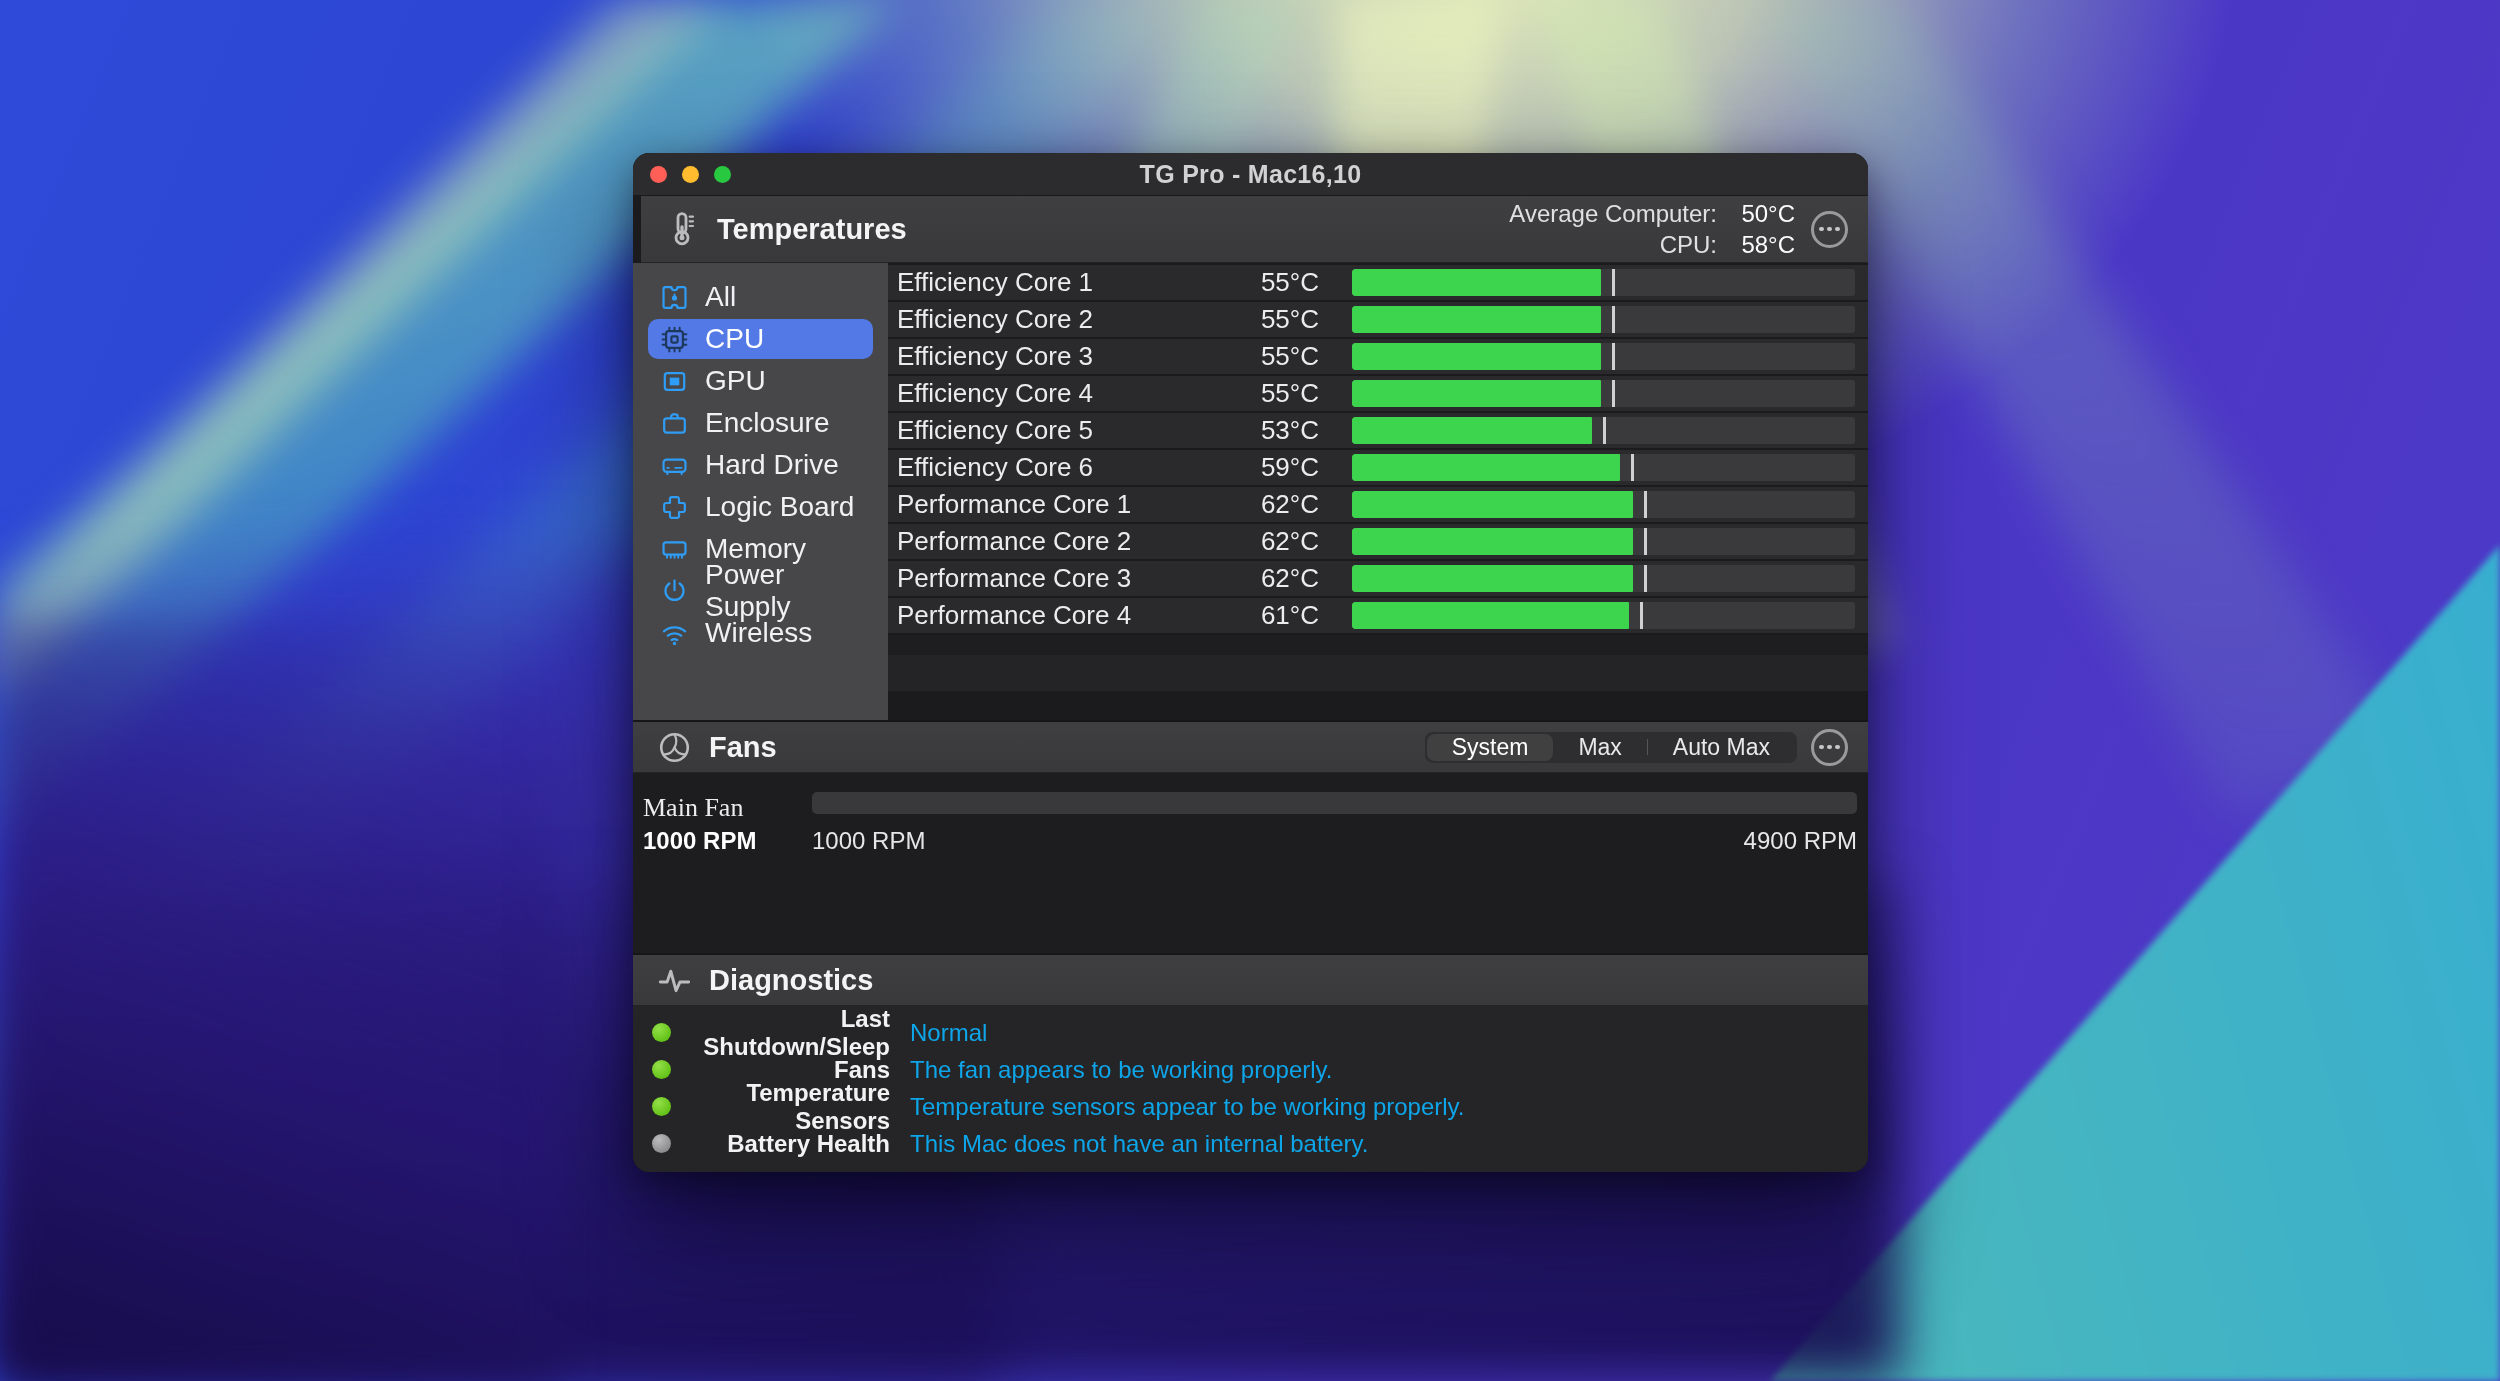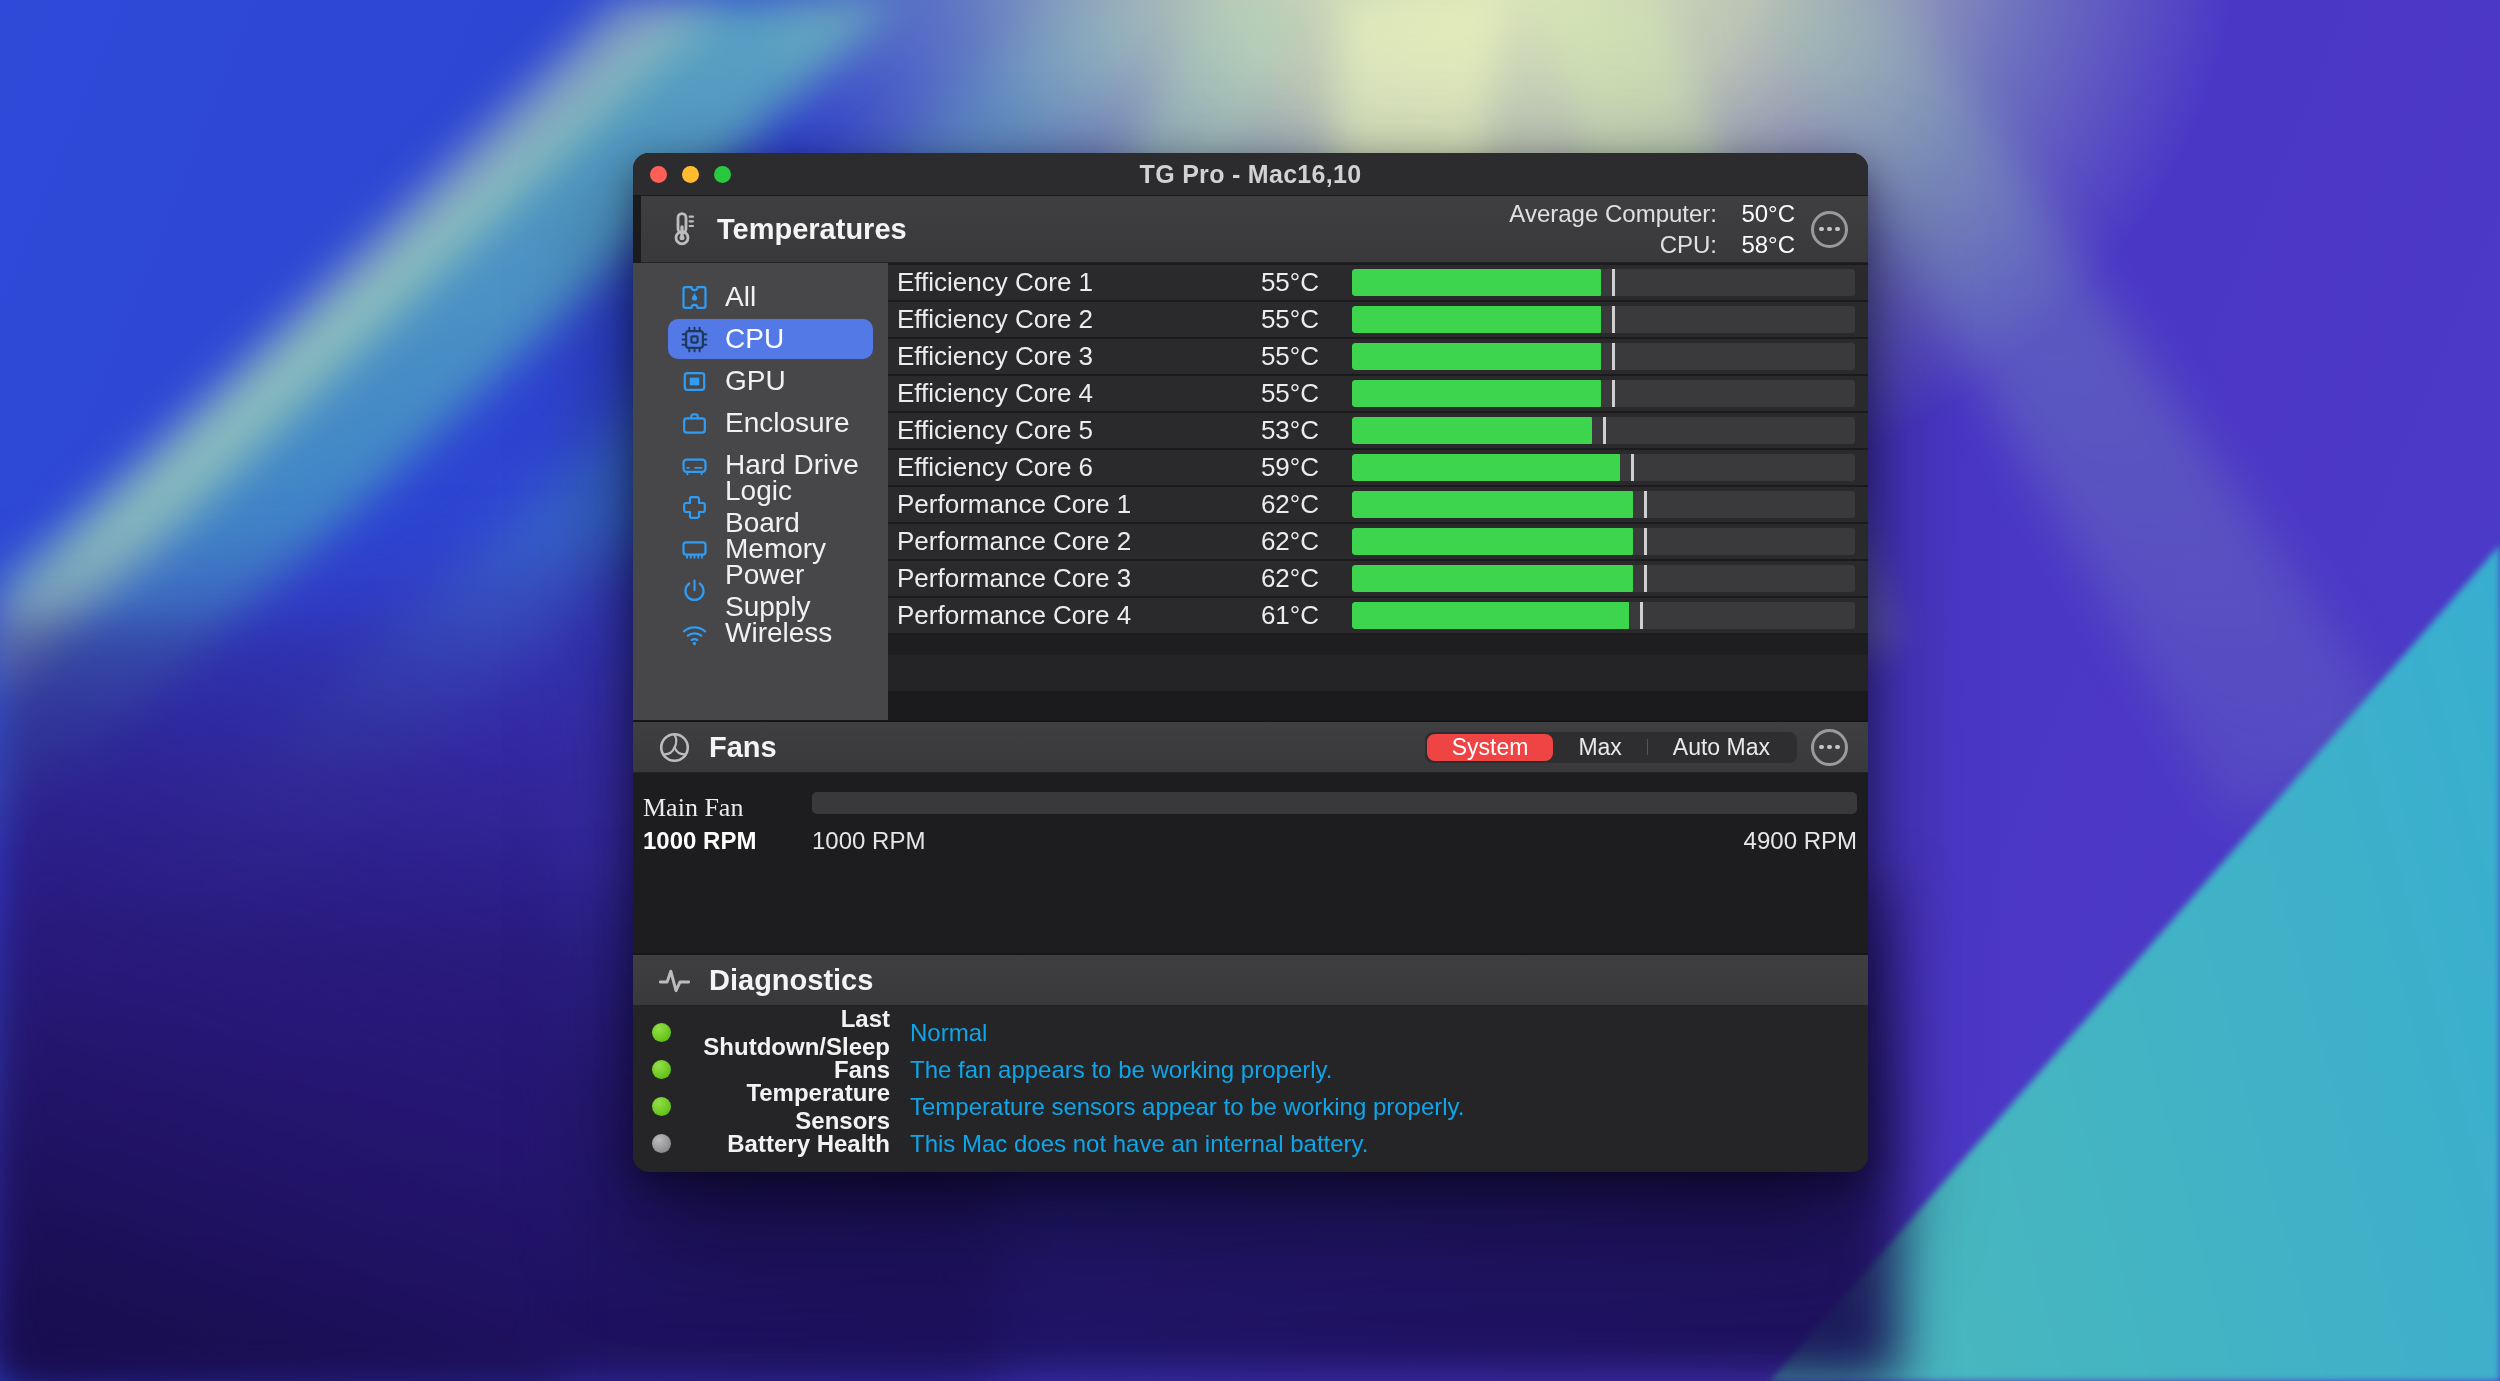--- a/index.html
+++ b/index.html
@@ -57,21 +57,21 @@
   .temps-summary { margin-left:auto; display:flex; align-items:center; gap:16px; }
   .sum-grid { display:grid; grid-template-columns:auto 68px; column-gap:10px; row-gap:3px;
               font-size:24px; line-height:28px; color:#e0e0e2; text-align:right; }
   .sum-grid .val { color:#fbfbfc; }
   .ellipsis-btn { width:37px; height:37px; border-radius:50%; border:3px solid #9a9a9c;
                   display:flex; align-items:center; justify-content:center; gap:3.5px; flex:0 0 auto; }
   .ellipsis-btn i { width:4.5px; height:4.5px; border-radius:50%; background:#c6c6c8; display:block; }
 
   
   .main { display:flex; height:457px; flex:0 0 auto; background:#1b1b1d; }
-  .sidebar { width:255px; flex:0 0 auto; background:#47474a; padding-top:12px;padding-left:20px; }
+  .sidebar { width:255px; flex:0 0 auto; background:#47474a; padding-top:12px; }
   .side-item { height:40px; margin:2px 15px; border-radius:10px; display:flex; align-items:center;
                padding:0 11px; gap:15px; font-size:28px; color:#f1f1f3; }
   .side-item.selected { background:#5279e5; color:#ffffff; }
   .side-icon { width:31px; height:31px; color:#2f9df5; display:flex; flex:0 0 auto; }
   .side-icon svg { width:31px; height:31px; }
   .side-item.selected .side-icon { color:#1d3a5e; }
 
   .table { flex:1; padding-top:2px; background:#1b1b1d; }
   .t-row { height:35px; margin-bottom:2px; background:#2a2a2c; display:flex; align-items:center; padding-left:9px; }
   .t-label { width:360px; font-size:26px; color:#ececee; }
@@ -87,21 +87,21 @@
   .fan-name { position:absolute; left:10px; top:20px; font-size:26px; color:#ececee;font-family:Liberation Serif, serif; }
   .fan-slider { position:absolute; left:179px; right:11px; top:19px; height:22px; background:#39393b; border-radius:5px; overflow:hidden; }
   .fan-fill { position:absolute; left:0; top:0; bottom:0; background:#3dd54d; }
   .fan-scale { position:absolute; left:10px; right:11px; top:54px; height:28px; font-size:24px; color:#e6e6e8; }
   .fan-cur { position:absolute; left:0; font-weight:700; color:#ffffff; }
   .fan-min { position:absolute; left:169px; }
   .fan-max { position:absolute; right:0; }
 
   .seg { margin-left:auto; background:#2e2e30; border-radius:8px; height:31px; display:flex; align-items:center; padding:2px; }
   .seg-item { height:27px; line-height:27px; padding:0 25px; font-size:23px; color:#e9e9eb; border-radius:6px; white-space:nowrap; }
-  .seg-item.selected { background:#ef4444; color:#fff;border-radius:8px; }
+  .seg-item.selected { background:#404040; color:#fff;border-radius:8px; }
   .seg-div { width:1px; height:16px; background:#555558; flex:0 0 auto; }
   .fans-h-btn { margin-left:14px; }
 
   
   .diag-body { flex:1; background:#252527; padding-top:8px; }
   .d-row { height:37px; display:flex; align-items:center; }
   .dot { width:19px; height:19px; border-radius:50%; margin-left:19px; flex:0 0 auto; }
   .dot.ok { background:radial-gradient(circle at 35% 30%, #93df49, #64c318 70%, #57aa12); }
   .dot.na { background:radial-gradient(circle at 35% 30%, #bcbcbe, #8e8e90 70%, #7d7d7f); }
   .d-label { width:219px; text-align:right; font-size:24px; font-weight:700; color:#f2f2f3; flex:0 0 auto; }

